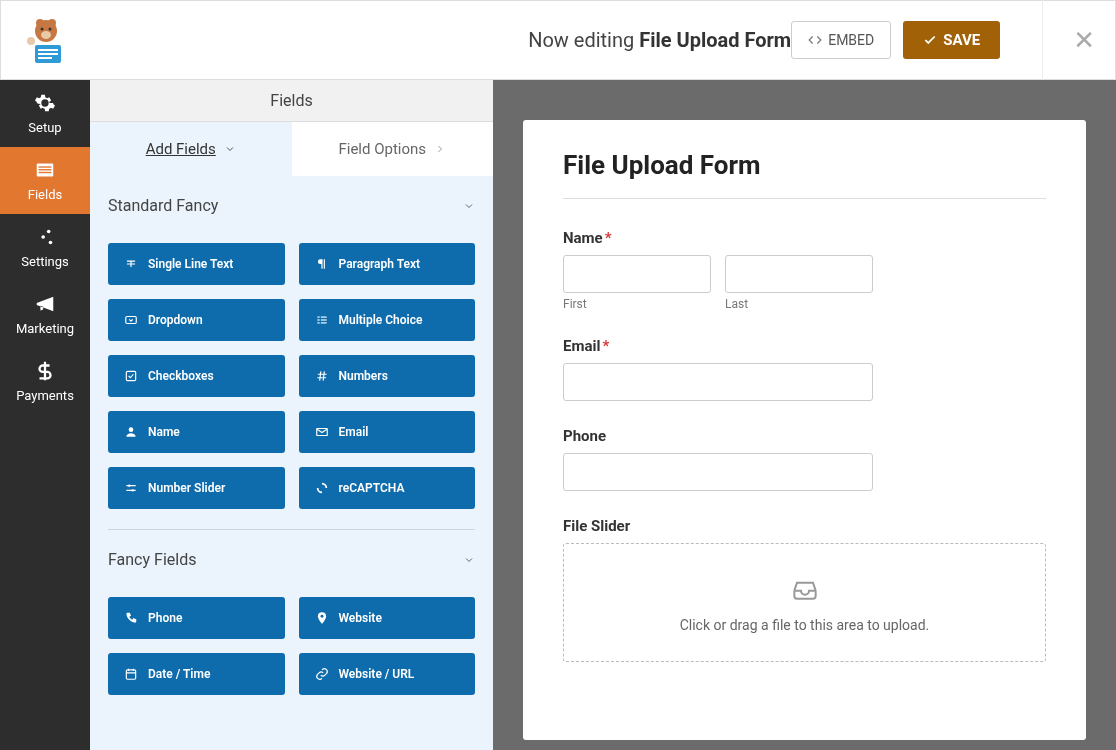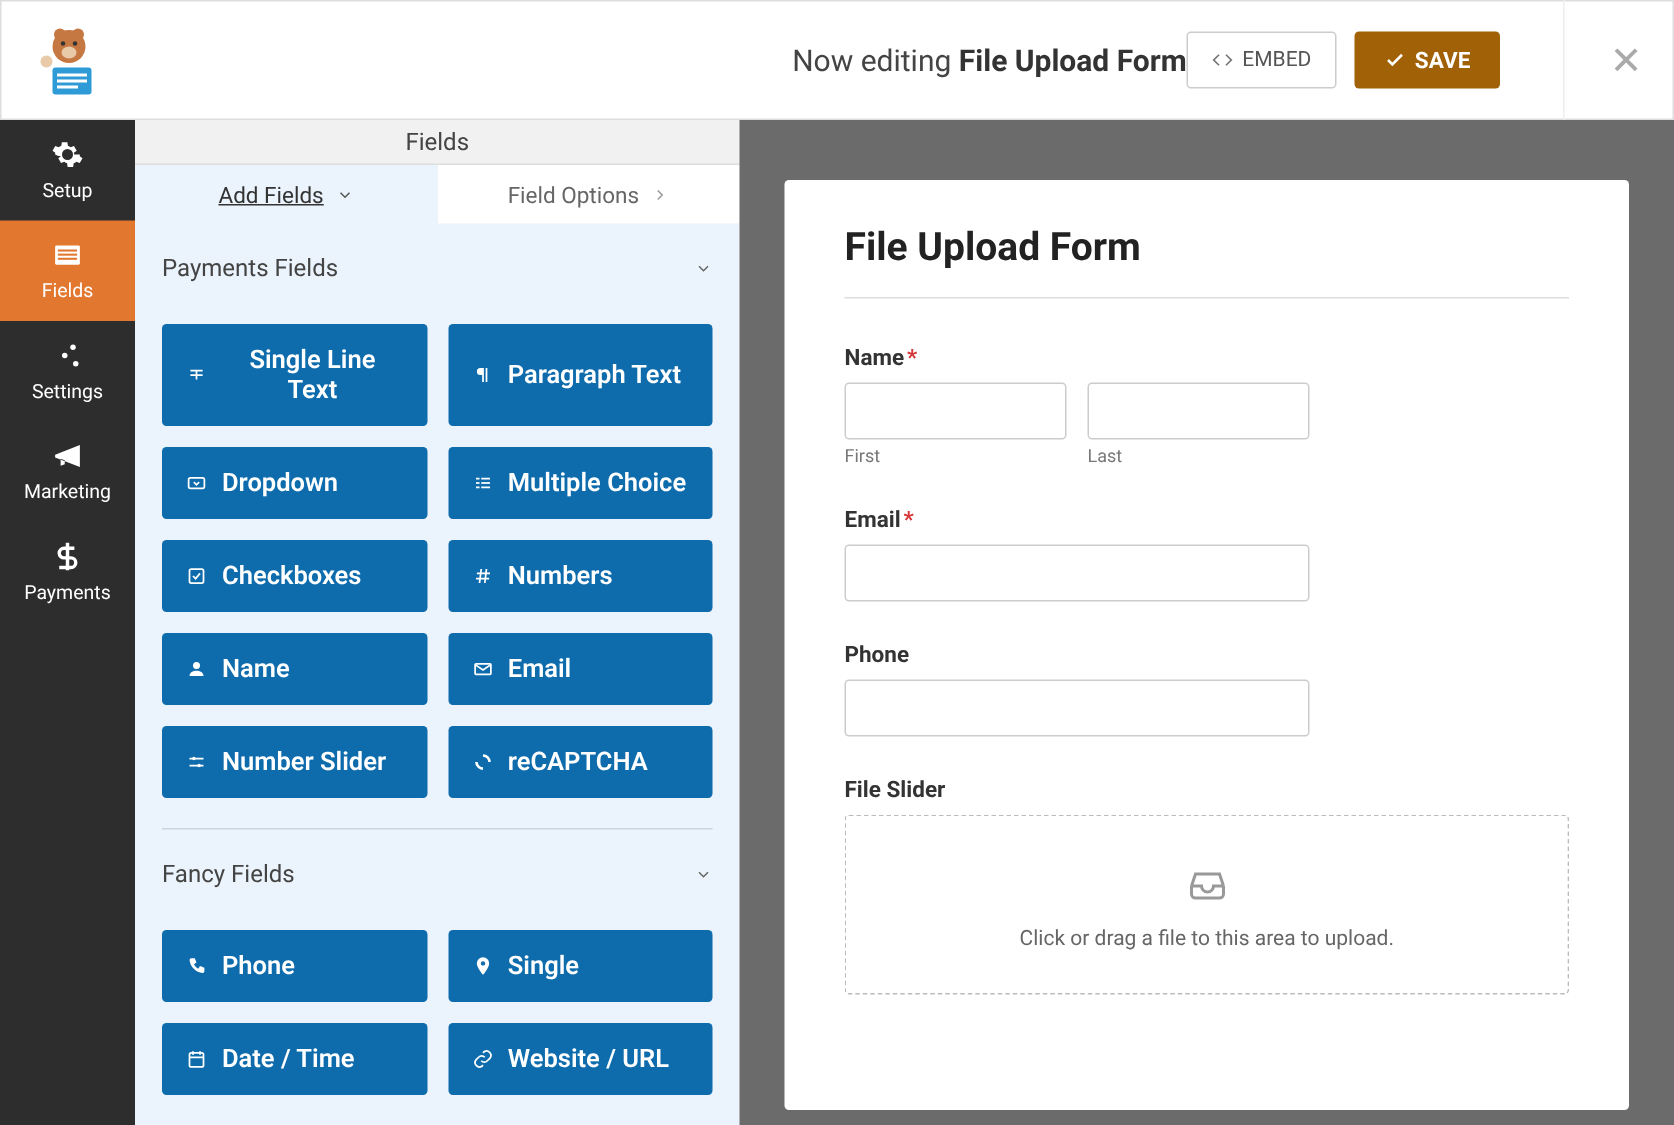--- a/index.html
+++ b/index.html
@@ -22,21 +22,21 @@
 .panel-header{height:42px;background:#f1f1f1;display:flex;align-items:center;justify-content:center;color:#444;font-size:16px;border-bottom:1px solid #ddd}
 .tabs{display:flex;height:54px}
 .tab{flex:1;display:flex;align-items:center;justify-content:center;gap:8px;cursor:pointer;font-size:15px;color:#666}
 .tab.active{background:#ebf3fc}
 .tab.active .tab-label{color:#333;text-decoration:underline}
 .tab.inactive{background:#fff}
 .section{padding:0 18px}
 .section-header{display:flex;justify-content:space-between;align-items:center;padding:20px 0 14px;color:#444;font-size:16px;cursor:pointer}
 .divider{border:none;border-top:1px solid #ccd5e0;margin:0 18px}
 .field-grid{display:grid;grid-template-columns:1fr 1fr;gap:14px;padding:14px 18px 20px}
-.field-btn{background:#0e6cad;color:#fff;border:none;padding:14px 16px;font-size:17px;font-weight:600;text-align:center;display:flex;align-items:center;gap:10px;cursor:pointer;border-radius:3px}
+.field-btn{background:#0e6cad;color:#fff;border:none;padding:14px 16px;font-size:12px;font-weight:600;text-align:center;display:flex;align-items:center;gap:10px;cursor:pointer;border-radius:3px}
 .field-btn svg{width:14px;height:14px;fill:#fff;flex-shrink:0}
 .preview-area{flex:1;background:#6b6b6b;padding:40px 30px 0;overflow:auto}
 .form-card{background:#fff;border-radius:3px;padding:30px 40px 40px;min-height:620px}
 .form-title{font-size:26px;font-weight:700;color:#222;margin-bottom:18px}
 .form-hr{border:none;border-top:1px solid #ddd;margin-bottom:30px}
 .form-field{margin-bottom:26px}
 .form-label{display:block;font-size:15px;font-weight:700;color:#333;margin-bottom:8px}
 .req{color:#d63638;margin-left:2px}
 .name-row{display:flex;gap:14px}
 .name-col{display:flex;flex-direction:column}
@@ -141,21 +141,21 @@
       <div class="tab inactive">
         <span>Field Options</span>
         <svg class="chev" viewBox="0 0 24 24" fill="none" stroke="#999" stroke-width="2">
             <polyline points="9 6 15 12 9 18"></polyline>
           </svg>
       </div>
     </div>
 
     <div class="section">
       <div class="section-header">
-        <span>Payments Fields</span>
+        <span>Standard Fancy</span>
         <svg class="chev" viewBox="0 0 24 24" fill="none" stroke="#666" stroke-width="2">
             <polyline points="6 9 12 15 18 9"></polyline>
           </svg>
       </div>
     </div>
     <div class="field-grid">
       <button class="field-btn">
           <svg viewBox="0 0 24 24">
             <path d="M5 7h14M5 12h14M12 7v10" stroke="#fff" stroke-width="2"></path>
           </svg>
@@ -242,21 +242,21 @@
           <svg viewBox="0 0 24 24">
             <path d="M6 3h4l2 5-3 2a12 12 0 005 5l2-3 5 2v4a2 2 0 01-2 2A17 17 0 014 5a2 2 0 012-2z"></path>
           </svg>
           <span>Phone</span>
         </button>
       <button class="field-btn">
           <svg viewBox="0 0 24 24">
             <path d="M12 2a7 7 0 017 7c0 5-7 13-7 13S5 14 5 9a7 7 0 017-7z"></path>
             <circle cx="12" cy="9" r="2.5" fill="#0e6cad"></circle>
           </svg>
-          <span>Single</span>
+          <span>Website</span>
         </button>
       <button class="field-btn">
           <svg viewBox="0 0 24 24">
             <rect x="4" y="5" width="16" height="16" rx="2" fill="none" stroke="#fff" stroke-width="2"></rect>
             <path d="M4 10h16M8 3v4M16 3v4" stroke="#fff" stroke-width="2"></path>
           </svg>
           <span>Date / Time</span>
         </button>
       <button class="field-btn">
           <svg viewBox="0 0 24 24">

